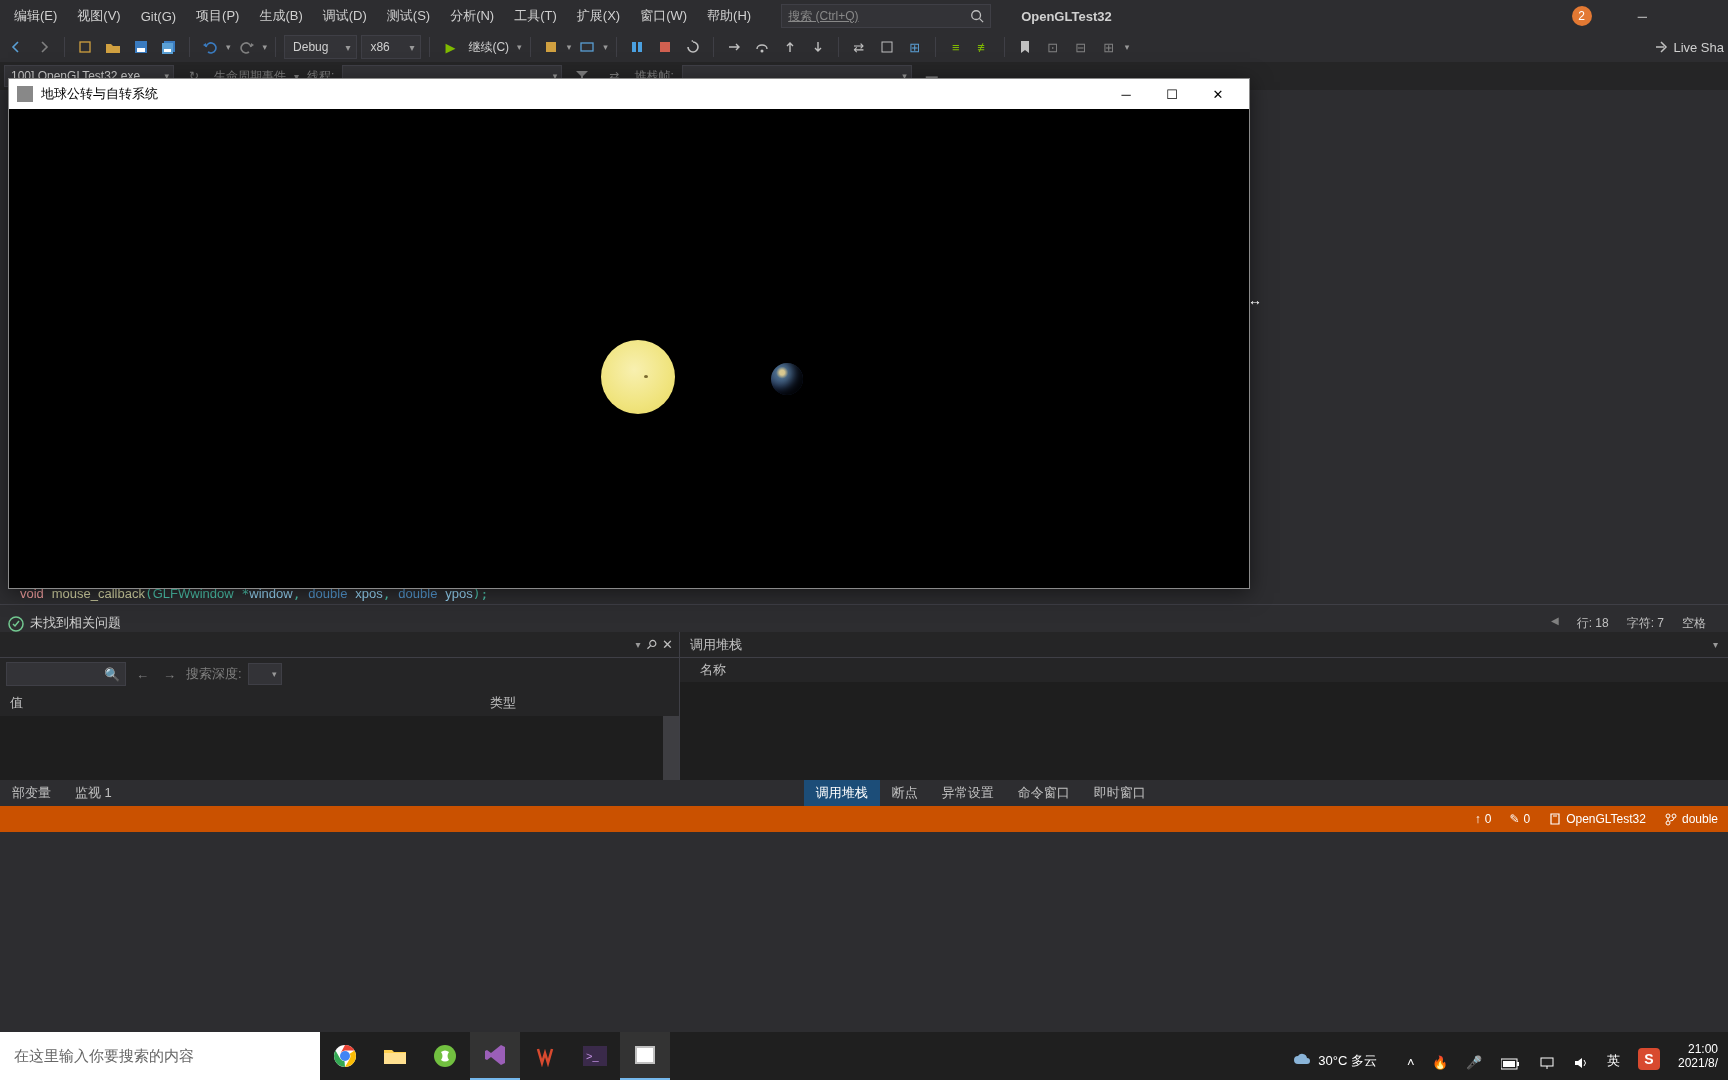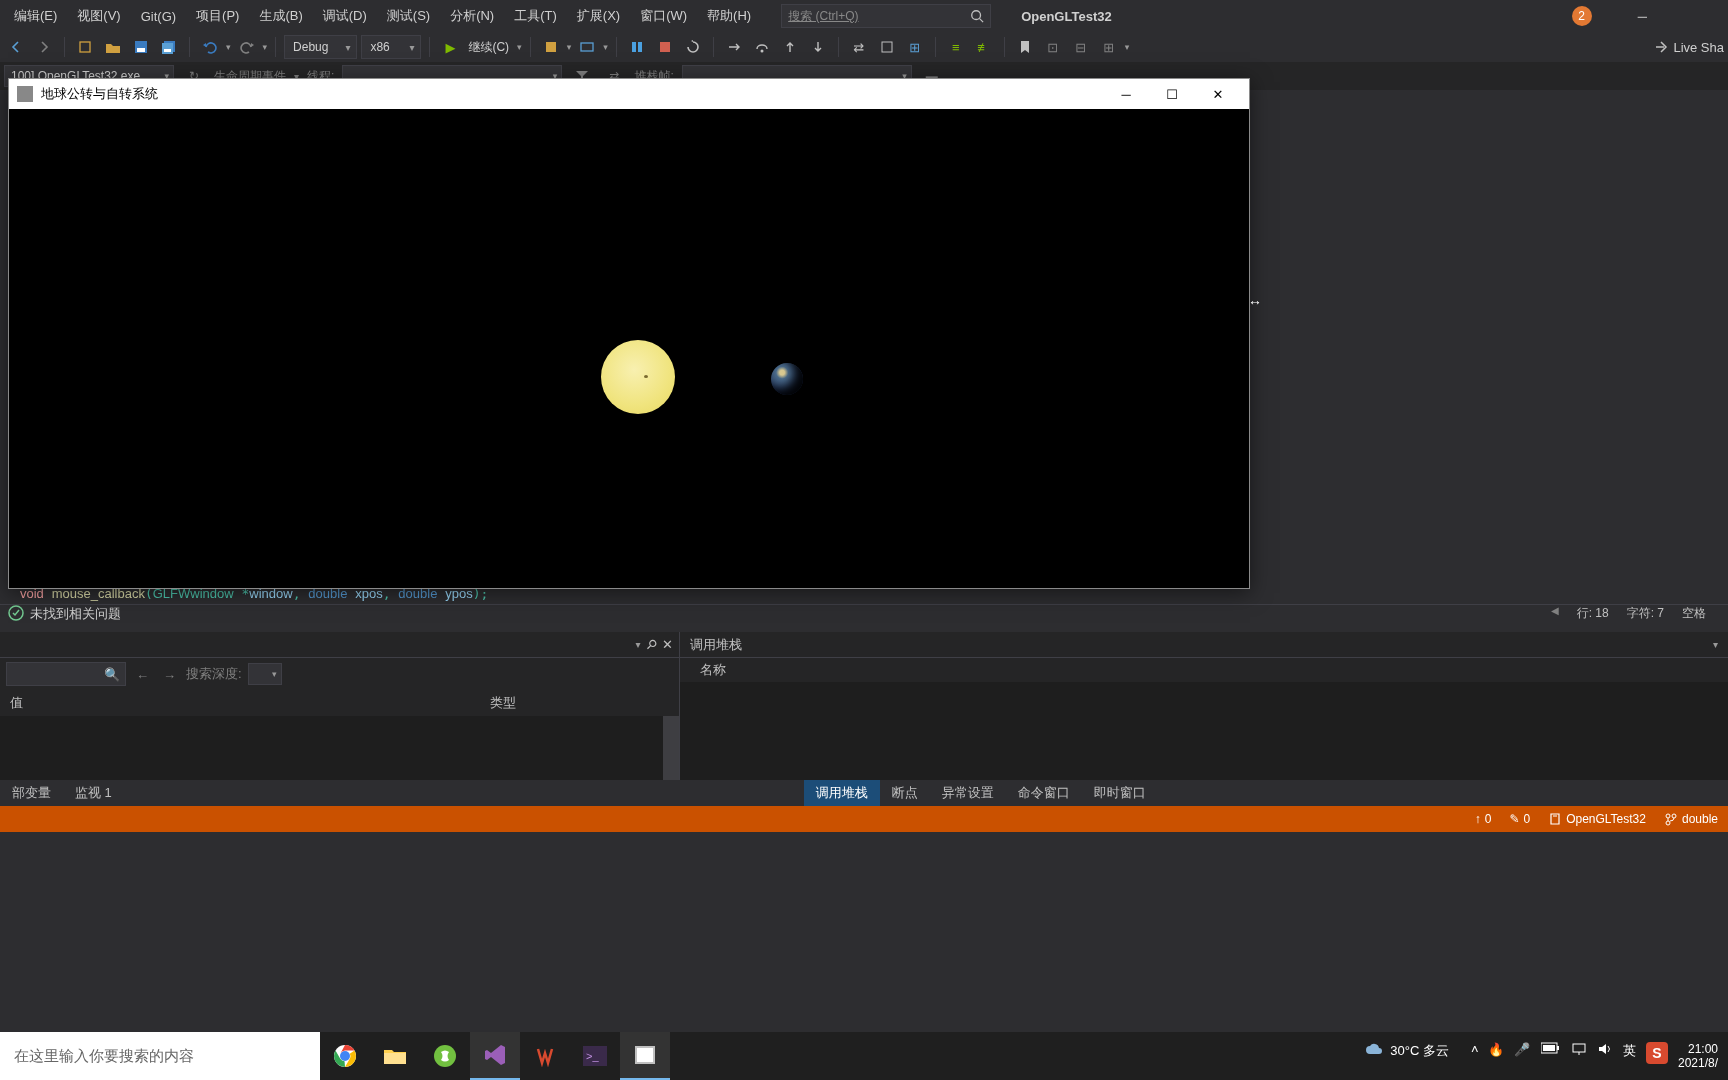--- a/index.html
+++ b/index.html
@@ -39,21 +39,21 @@
 .gl-canvas { height: calc(100% - 30px); background: #000; position: relative; }
 .sun { position: absolute; left: 592px; top: 231px; width: 74px; height: 74px; border-radius: 50%; background: radial-gradient(circle at 45% 40%, #f8f0b0, #f0e47e 60%, #e8d860); }
 .sun::after { content: ""; position: absolute; left: 43px; top: 35px; width: 4px; height: 3px; background: #7a6a30; border-radius: 50%; }
 .earth { position: absolute; left: 762px; top: 254px; width: 32px; height: 32px; border-radius: 50%; background: radial-gradient(circle at 35% 30%, #d8c890 8%, #4a6a8a 20%, #1a2a50 70%, #000 100%); box-shadow: inset -8px -6px 10px rgba(0,0,0,0.9); }
 .resize-cursor { position: absolute; left: 1248px; top: 292px; color: #fff; font-size: 14px; z-index: 101; }
 
 
 .code-remnant { position: absolute; left: 20px; top: 586px; color: #4ec9b0; font-family: Consolas, monospace; font-size: 13px; white-space: pre; }
 
 
-.statusline { position: absolute; left: 0; top: 604px; width: 100%; height: 28px; background: #2d2d30; border-top: 1px solid #3f3f46; display: flex; align-items: flex-start; padding: 0 8px; }
+.statusline { position: absolute; left: 0; top: 604px; width: 100%; height: 28px; background: #2d2d30; border-top: 1px solid #3f3f46; display: flex; align-items: flex-end; padding: 0 8px; }
 .status-ok { color: #73c991; margin-right: 6px; }
 .status-right { margin-left: auto; display: flex; gap: 18px; color: #c0c0c0; font-size: 12px; padding-right: 14px; }
 
 
 .bottom-panels { position: absolute; left: 0; top: 632px; right: 0; height: 172px; display: flex; }
 .panel-left { flex: 1; max-width: 680px; background: #252526; border-right: 1px solid #3f3f46; display: flex; flex-direction: column; }
 .panel-header { height: 26px; display: flex; align-items: center; justify-content: flex-end; gap: 6px; padding: 0 6px; color: #c0c0c0; border-bottom:1px solid #3f3f46;}
 .panel-search { height: 32px; display: flex; align-items: center; gap: 6px; padding: 0 6px; }
 .panel-search .sinp { height: 24px; width: 120px; background: #333337; border: 1px solid #3f3f46; padding: 0 6px; color: #d0d0d0; position:relative; }
 .panel-search .sinp .srch-ic { position:absolute; right:4px; top:4px; color:#c0c0c0;}
@@ -77,21 +77,21 @@
 .orange-bar { position: absolute; left: 0; top: 806px; width: 100%; height: 26px; background: #ca5100; display: flex; align-items: center; padding: 0 10px; color: #fff; font-size: 12px; }
 .orange-bar .right { margin-left: auto; display: flex; align-items: center; gap: 18px; }
 .orange-bar .ico { display: inline-flex; align-items: center; gap: 4px; }
 
 
 .taskbar { position: absolute; left: 0; bottom: 0; width: 100%; height: 48px; background: #1f1f1f; display: flex; align-items: center; }
 .taskbar .search { width: 320px; height: 48px; background: #fff; display: flex; align-items: center; padding: 0 14px; color: #666; font-size: 15px; }
 .taskbar .apps { display: flex; height: 48px; }
 .taskbar .app { width: 50px; height: 48px; display: flex; align-items: center; justify-content: center; }
 .taskbar .app.active { background: #333; border-bottom: 2px solid #76b9ed; }
-.taskbar .tray { margin-left: auto; display: flex; align-items: flex-start; gap: 10px; color: #fff; padding: 0 10px; font-size: 13px; }
+.taskbar .tray { margin-left: auto; display: flex; align-items: flex-end; gap: 18px; color: #fff; padding: 0 10px; font-size: 13px; }
 .taskbar .clock { text-align: right; line-height: 1.2; font-size: 12px; }
 .weather { display:flex; align-items:center; gap:6px; color:#fff; margin-right:12px;}
 .sogou { width:22px; height:22px; background:#d84a2f; border-radius:4px; display:flex; align-items:center; justify-content:center; color:#fff; font-weight:bold; font-size:14px;}
 
 svg { display: block; }
 </style>
 </head>
 <body>
 
 <div class="menubar">

